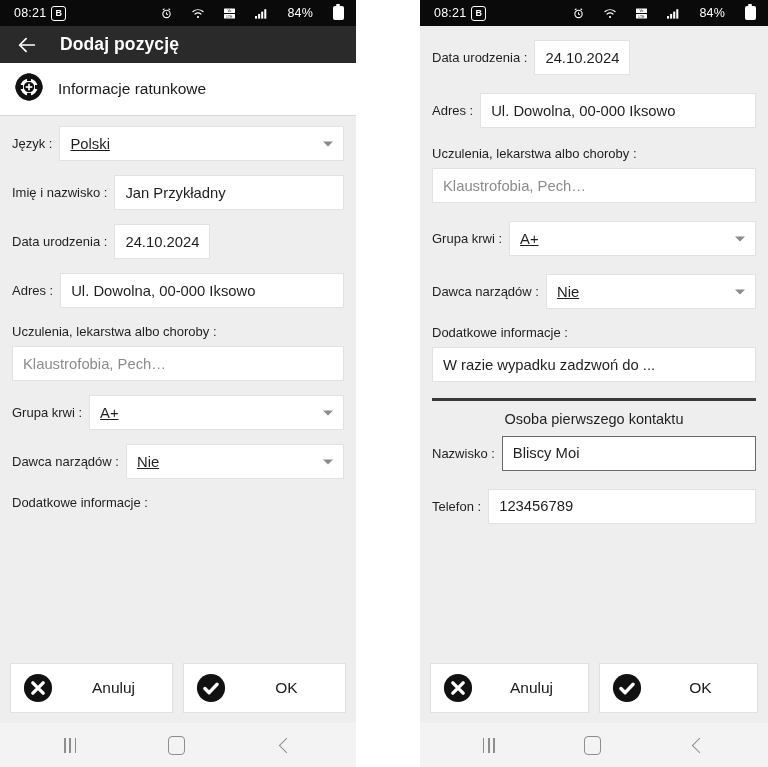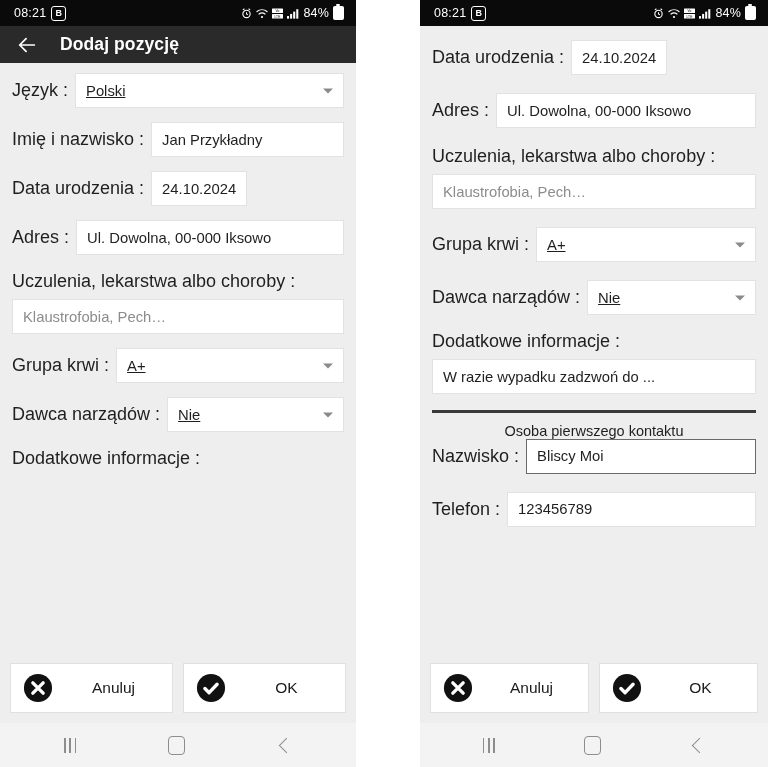--- a/index.html
+++ b/index.html
@@ -41,21 +41,21 @@
     letter-spacing: .2px;
   }
   .sb-left { display:flex; align-items:center; gap:5px; }
   .sb-clock { font-size: 12.5px; }
   .badge-b {
     display:inline-flex; align-items:center; justify-content:center;
     width: 13px; height: 13px;
     border: 1.4px solid #ffffff; border-radius: 3px;
     font-size: 9px; line-height:1; font-weight:700;
   }
-  .sb-right { display:flex; align-items:center; gap:4px; font-size: 12.5px; }
+  .sb-right { display:flex; align-items:center; gap:20px; font-size: 12.5px; }
   .sb-right svg { display:block; }
   .sb-batt {
     width:9px; height:12px; border:1.4px solid #fff; border-radius:1.5px;
     position:relative; background:#fff;
   }
   .sb-batt:before{
     content:''; position:absolute; top:-3px; left:2px;
     width:4px; height:1.6px; background:#fff; border-radius:1px;
   }
 
@@ -92,21 +92,21 @@
     padding: 10px 12px 0 12px;
     overflow: hidden;
   }
   .row {
     display: flex;
     align-items: center;
     margin-bottom: 14px;
   }
   .row.stack { display: block; }
   .lbl {
-    font-size: 18px;
+    font-size: 13px;
     color: #1f1f1f;
     white-space: nowrap;
     padding-right: 7px;
   }
   .lbl.block { display:block; margin-bottom: 7px; margin-top: 16px; }
   .field {
     background: #ffffff;
     border: 1px solid #e2e2e2;
     height: 35px;
     display: flex;
@@ -138,21 +138,21 @@
     border-top: 5px solid #8a8a8a;
   }
   .divider {
     height: 2.5px; background: #3a3a3a;
     margin: 6px 0 10px 0;
   }
   .sub-title {
     text-align: center;
     font-size: 14.5px;
     color: #1f1f1f;
-    margin-bottom: 0;
+    margin-bottom: 9px;
   }
 
   
   .btnbar {
     display: flex;
     gap: 10px;
     padding: 8px 10px 10px 10px;
     background: #eeeeee;
     flex: 0 0 auto;
   }
@@ -256,20 +256,36 @@
 
     <div class="appbar">
       <span class="back">
         <svg width="22" height="22" viewBox="0 0 24 24" fill="none">
             <path d="M20 12H4M4 12l7-7M4 12l7 7" stroke="#fff" stroke-width="1.9" stroke-linecap="round" stroke-linejoin="round"></path>
           </svg>
       </span>
       <span class="title">Dodaj pozycję</span>
     </div>
 
+    <div class="section-head">
+      <span>
+        <svg width="30" height="30" viewBox="0 0 40 40">
+          <circle cx="20" cy="20" r="18" fill="#111"></circle>
+          <circle cx="20" cy="20" r="11.5" fill="#fff"></circle>
+          <circle cx="20" cy="20" r="7" fill="#111"></circle>
+          <rect x="18.9" y="15.6" width="2.2" height="8.8" fill="#fff"></rect>
+          <rect x="15.6" y="18.9" width="8.8" height="2.2" fill="#fff"></rect>
+          <rect x="17.3" y="2" width="5.4" height="10" fill="#111"></rect>
+          <rect x="17.3" y="28" width="5.4" height="10" fill="#111"></rect>
+          <rect x="2" y="17.3" width="10" height="5.4" fill="#111"></rect>
+          <rect x="28" y="17.3" width="10" height="5.4" fill="#111"></rect>
+        </svg>
+      </span>
+      <span class="label">Informacje ratunkowe</span>
+    </div>
 
     <div class="form">
 
       <div class="row">
         <span class="lbl">Język :</span>
         <span class="field select">
           <span>Polski</span>
           <span class="caret"></span>
         </span>
       </div>

